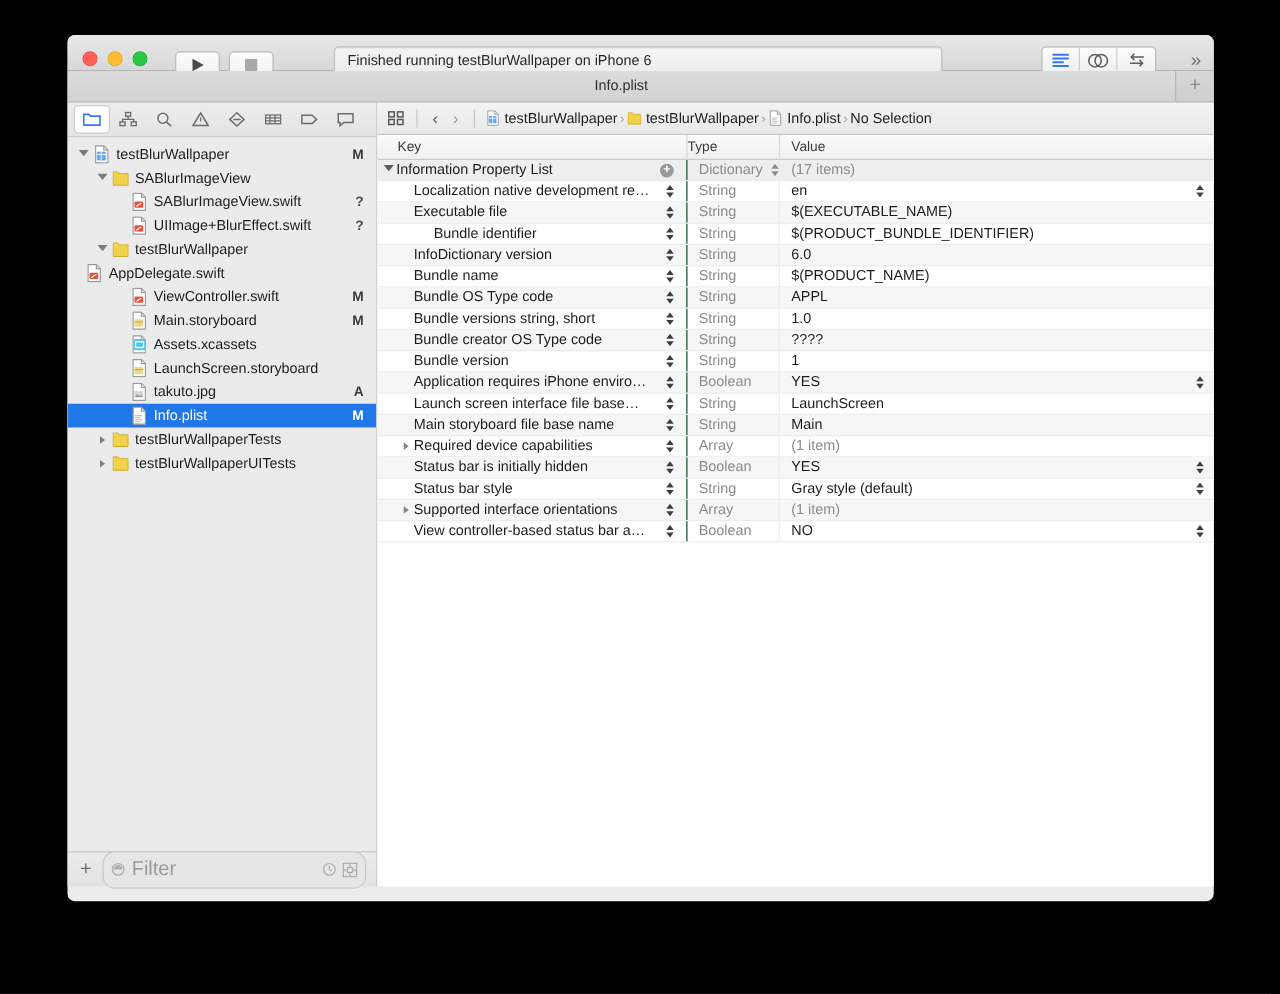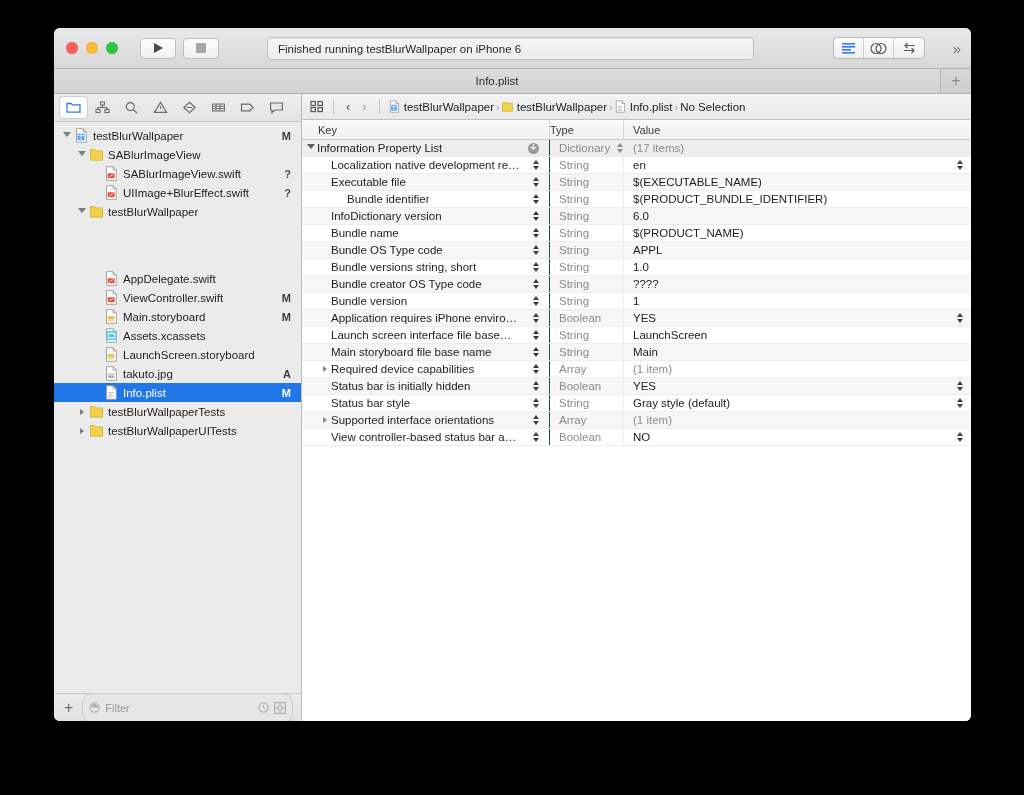--- a/index.html
+++ b/index.html
@@ -17,24 +17,24 @@
     left: 54px; top: 28px;
     width: 917px; height: 693px;
     background: #ececec;
     border-radius: 6px;
     overflow: hidden;
     box-shadow: 0 6px 28px rgba(0,0,0,.55);
   }
 
   
   .toolbar {
-    height: 41px;
+    height: 29px;
     background: linear-gradient(#e9e9e9, #d8d8d8);
     border-bottom: 1px solid #b4b4b4;
-    display: flex; align-items: center;
+    display: flex; align-items: flex-start;
     padding: 13px 12px;
     position: relative;
   }
   .lights { display: flex; gap: 8px; align-items: center; }
   .light { width: 12px; height: 12px; border-radius: 50%; }
   .light.red    { background: #ff5f57; box-shadow: inset 0 0 0 .5px rgba(0,0,0,.14); }
   .light.yellow { background: #febc2e; box-shadow: inset 0 0 0 .5px rgba(0,0,0,.14); }
   .light.green  { background: #28c840; box-shadow: inset 0 0 0 .5px rgba(0,0,0,.14); }
 
   .tb-btn {
@@ -167,21 +167,21 @@
     padding: 0 8px; gap: 7px;
   }
   .fb-plus { color: #6f6f6f; font-size: 16px; font-weight: 300; padding: 0 2px; }
   .filter-field {
     flex: 1; height: 30px;
     background: #e6e6e6;
     border: 1px solid #c9c9c9;
     border-radius: 10px;
     display: flex; align-items: center;
     padding: 0 6px; gap: 5px;
-    font-size: 11px; color: #9a9a9a;
+    font-size: 16px; color: #9a9a9a;
   }
   .filter-field .ph { flex: 1; }
 
   
   .editor { flex: 1; display: flex; flex-direction: column; background: #fff; min-width: 0;}
   .jumpbar {
     height: 26px;
     background: linear-gradient(#f3f3f3,#e9e9e9);
     border-bottom: 1px solid #c3c3c3;
     display: flex; align-items: center;
@@ -465,21 +465,21 @@
             <span class="disc">
               <span class="tri open"></span>
             </span>
             <span class="ic">
               <svg width="13" height="15" viewBox="0 0 13 15">
                 <path d="M0.5 2.5h4l1.2 1.4h6.8v9.3H0.5z" fill="#f2d14b" stroke="#cfae2e" stroke-width=".8"></path>
               </svg>
             </span>
             <span class="rlabel">testBlurWallpaper</span>
           </div>
-          <div class="row" style="padding-left: 36px; margin-top: 48px;">
+          <div class="row" style="">
             <span class="disc"></span>
             <span class="ic">
               <svg width="13" height="15" viewBox="0 0 13 15">
                 <path d="M1.5 0.7h6.6l3.2 3.2v10.4H1.5z" fill="#fff" stroke="#9a9a9a" stroke-width=".9"></path>
                 <path d="M8.1 0.7v3.2h3.2" fill="none" stroke="#9a9a9a" stroke-width=".9"></path>
                 <rect x="2.6" y="7.2" width="7" height="5" fill="#e8503a" rx="1"></rect>
                 <path d="M4.2 11.2c1.6-1.6 3-2.4 4-2.6" fill="none" stroke="#fff" stroke-width=".9"></path>
               </svg>
             </span>
             <span class="rlabel">AppDelegate.swift</span>

